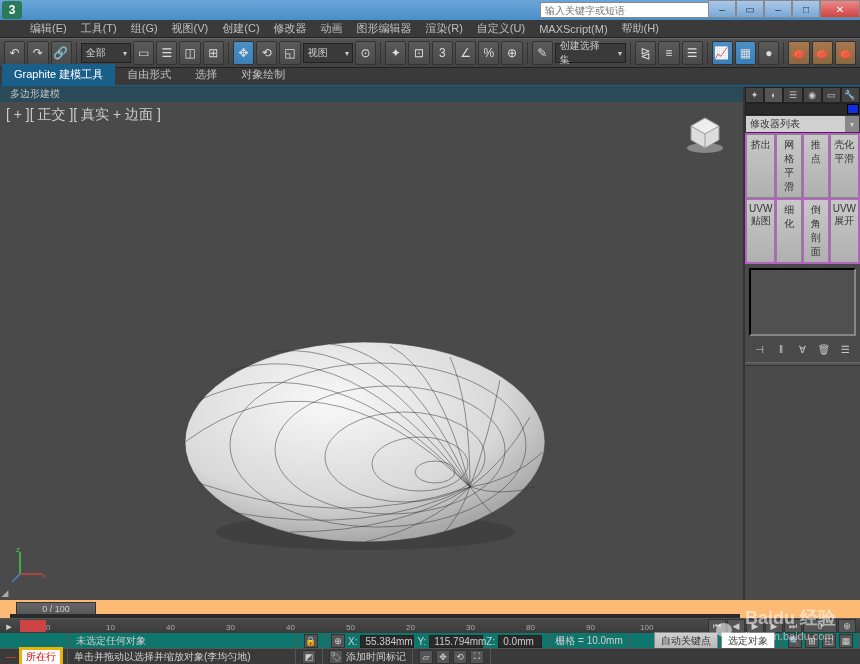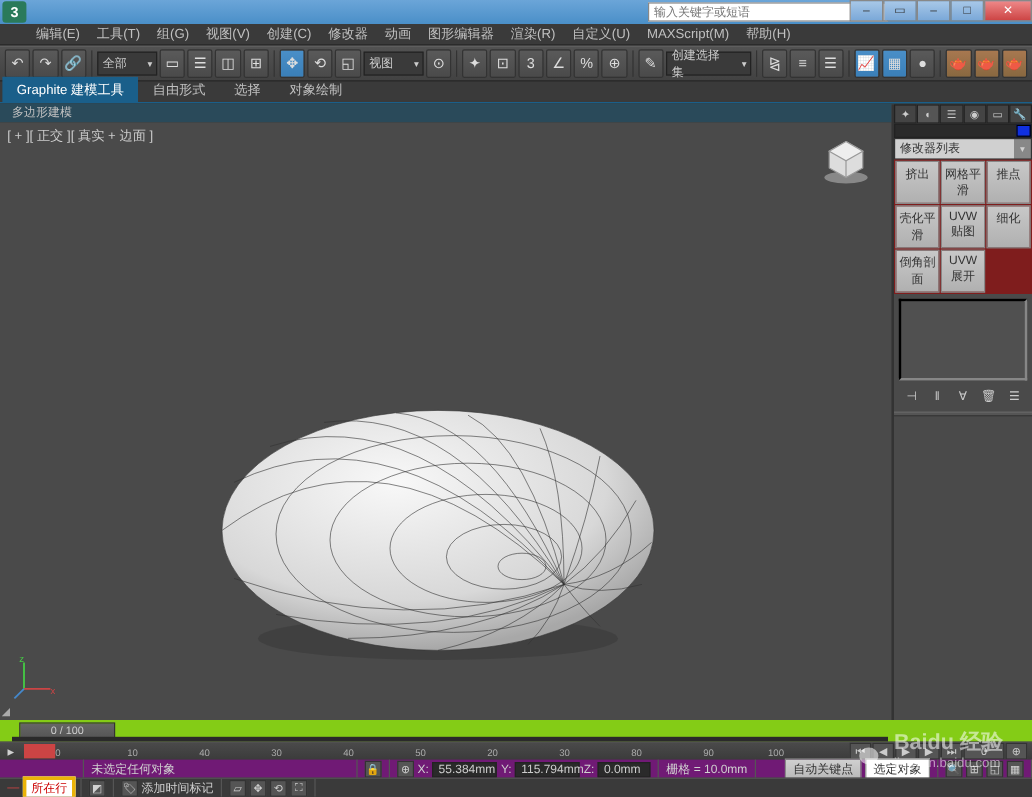--- a/index.html
+++ b/index.html
@@ -29,59 +29,59 @@
 .tdrop::after { content:"▾"; position:absolute; right:3px; font-size:8px; }
 
 
 .ribbon { height:18px; background:#3a3a3a; display:flex; align-items:flex-end; padding-left:2px; border-bottom:1px solid #1a5f8a; }
 .ribtab { padding:3px 12px; color:#c0c0c0; font-size:11px; }
 .ribtab.active { background:#1a5f8a; color:#fff; }
 .subbar { height:16px; background:#2a4a5a; padding-left:10px; color:#c0c0c0; font-size:10px; display:flex; align-items:center; }
 
 
 .viewport-area { position:absolute; top:102px; left:0; right:117px; bottom:64px; background:#4a4a4a; }
-.vplabel { position:absolute; top:4px; left:6px; color:#ccc; font-size:11px;text-align:right; }
+.vplabel { position:absolute; top:4px; left:6px; color:#ccc; font-size:14px;text-align:right; }
 .sphere { position:absolute; left:180px; top:230px; width:370px; height:220px; }
 .vcube { position:absolute; right:18px; top:12px; width:40px; height:40px; }
 .gizmo { position:absolute; left:10px; bottom:16px; }
 .gizmo line { stroke-width:1.5; }
 .vp-handle { position:absolute; left:0; bottom:2px; width:10px; height:10px; display:flex; align-items:center; justify-content:center; color:#aaa; font-size:9px; }
 
 
 .rightpanel { position:absolute; top:87px; right:0; width:117px; bottom:64px; background:#4a4a4a; border-left:2px solid #333; }
 .rp-tabs { height:16px; background:#333; display:flex; }
 .rp-tab { flex:1; border:1px solid #222; background:#444; display:flex; align-items:center; justify-content:center; font-size:9px; color:#ccc; }
 .rp-tab.active { background:#555; }
 .rp-colorbar { height:12px; background:#2a2a2a; border:1px solid #222; display:flex; justify-content:flex-end; }
 .rp-colorbar .swatch { width:12px; height:10px; background:#1030e0; border:1px solid #000; }
 .rp-droprow { height:18px; display:flex; background:#4a4a4a; border:1px solid #333; }
 .rp-drop { flex:1; background:#d0d0d0; color:#333; font-size:10px; padding:1px 4px; }
 .rp-drop-btn { width:14px; background:#888; display:flex; align-items:center; justify-content:center; font-size:8px; }
-.rp-btngrid { display:grid; grid-template-columns:1fr 1fr 1fr; gap:1px; background:#7f1d1d; padding:1px; }
+.rp-btngrid { display:grid; grid-template-columns:1fr 1fr 1fr 1fr; gap:1px; background:#d946ef; padding:1px; }
 .rp-btn { background:linear-gradient(#c8c8c8,#b0b0b0); color:#333; font-size:10px; padding:3px 2px; text-align:center; border:1px solid #888; }
 .rp-preview { height:68px; margin:4px; background:#505050; border:2px inset #333; }
 .rp-vcr { height:18px; display:flex; justify-content:space-around; align-items:center; padding:0 4px; }
 .rp-vcr-btn { width:14px; height:14px; color:#ccc; font-size:10px; display:flex; align-items:center; justify-content:center; }
 .rp-divider { height:4px; background:#555; border-top:1px solid #666; border-bottom:1px solid #333; margin-top:4px; }
 
 
-.timeline { position:absolute; bottom:46px; left:0; right:0; height:18px; background:#84cc16; display:flex; align-items:center; }
+.timeline { position:absolute; bottom:46px; left:0; right:0; height:18px; background:#fdba74; display:flex; align-items:center; }
 .tl-slider { position:absolute; left:16px; width:80px; height:14px; background:linear-gradient(#666,#555); border:1px solid #333; color:#ccc; font-size:9px; text-align:center; line-height:12px; }
 .tl-track { position:absolute; left:10px; right:120px; bottom:0; height:4px; background:#2a2a2a; }
 
 
 .trackbar { position:absolute; bottom:30px; left:0; right:0; height:16px; background:linear-gradient(#4a4a4a,#3a3a3a); border-top:1px solid #555; display:flex; }
 .trackbar .ticks { flex:1; position:relative; overflow:hidden; }
 .trackbar .ticklbl { position:absolute; top:4px; font-size:8px; color:#aaa; }
 .trackbar .red { position:absolute; left:20px; top:1px; width:26px; height:12px; background:#c44; }
 .trackbar .navbtns { display:flex; gap:1px; padding-right:4px; }
 .trackbar .navbtn { width:18px; height:14px; background:#555; border:1px solid #333; color:#ccc; font-size:9px; display:flex; align-items:center; justify-content:center; }
 
 
-.status1 { position:absolute; bottom:15px; left:0; right:0; height:16px; background:#701a75; display:flex; align-items:center; font-size:10px; }
+.status1 { position:absolute; bottom:15px; left:0; right:0; height:16px; background:#0f766e; display:flex; align-items:center; font-size:10px; }
 .status2 { position:absolute; bottom:0; left:0; right:0; height:16px; background:#3a3a3a; display:flex; align-items:center; font-size:10px; border-top:1px solid #555; }
 .st-cell { padding:0 6px; border-right:1px solid #555; height:100%; display:flex; align-items:center; gap:3px; white-space:nowrap; }
 .st-field { background:#2a2a2a; border:1px solid #222; padding:0 4px; color:#ccc; height:13px; display:flex; align-items:center; }
 .st-btn { background:linear-gradient(#c8c8c8,#b0b0b0); color:#333; padding:1px 6px; border:1px solid #888; font-size:10px;text-align:right; }
 .st-icon { width:14px; height:14px; background:#555; border:1px solid #333; display:flex; align-items:center; justify-content:center; font-size:9px; }
 .suoxing { background:#fff; color:#c00; border:3px solid #eab308; padding:0 4px; font-size:10px; }
 
 
 .watermark { position:absolute; right:24px; bottom:22px; color:rgba(255,255,255,0.55); font-size:18px; font-weight:bold; display:flex; align-items:center; gap:6px; pointer-events:none; }
 .watermark .paw { width:30px; height:26px; position:relative; }
@@ -325,20 +325,21 @@
     <span class="st-icon">◱</span>
     <span class="st-icon">▦</span>
   </div>
 </div>
 
 <div class="status2">
   <div class="st-cell" style="width:68px">
     <span style="color:#c44">—</span>
     <span class="suoxing">所在行</span>
   </div>
+  <div class="st-cell" style="width:228px">单击并拖动以选择并缩放对象(李均匀地)</div>
   <div class="st-cell">
       <span class="st-icon">◩</span>
     </div>
   <div class="st-cell">
     <span class="st-icon">🏷</span>
     <span>添加时间标记</span>
   </div>
   <div class="st-cell">
     <span class="st-icon">▱</span>
     <span class="st-icon">✥</span>

